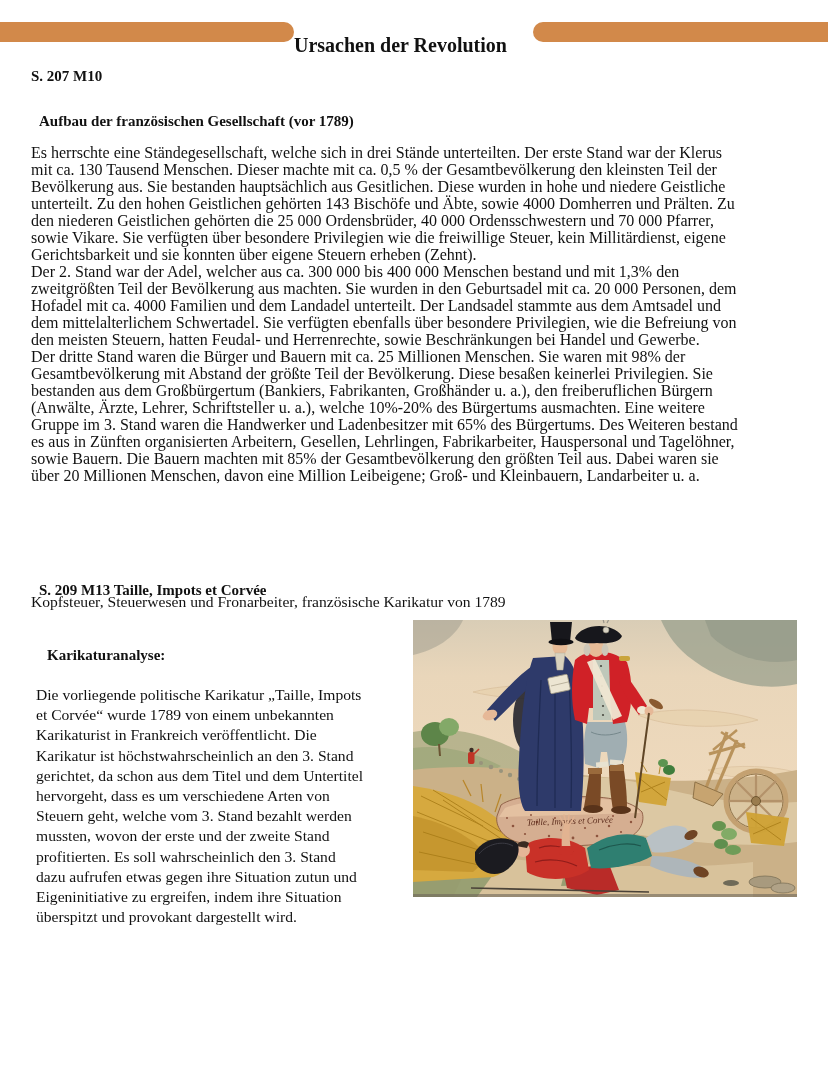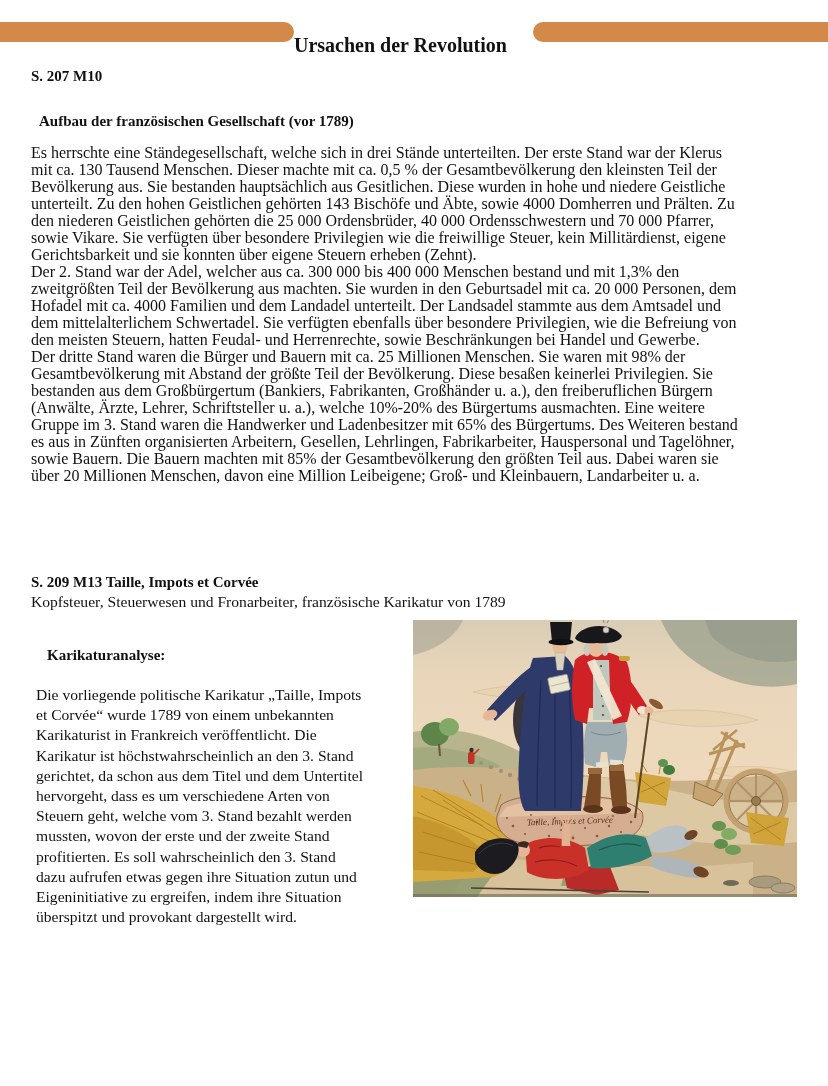--- a/index.html
+++ b/index.html
@@ -56,21 +56,21 @@
 den meisten Steuern, hatten Feudal- und Herrenrechte, sowie Beschränkungen bei Handel und Gewerbe.
 Der dritte Stand waren die Bürger und Bauern mit ca. 25 Millionen Menschen. Sie waren mit 98% der
 Gesamtbevölkerung mit Abstand der größte Teil der Bevölkerung. Diese besaßen keinerlei Privilegien. Sie
 bestanden aus dem Großbürgertum (Bankiers, Fabrikanten, Großhänder u. a.), den freiberuflichen Bürgern
 (Anwälte, Ärzte, Lehrer, Schriftsteller u. a.), welche 10%-20% des Bürgertums ausmachten. Eine weitere
 Gruppe im 3. Stand waren die Handwerker und Ladenbesitzer mit 65% des Bürgertums. Des Weiteren bestand
 es aus in Zünften organisierten Arbeitern, Gesellen, Lehrlingen, Fabrikarbeiter, Hauspersonal und Tagelöhner,
 sowie Bauern. Die Bauern machten mit 85% der Gesamtbevölkerung den größten Teil aus. Dabei waren sie
 über 20 Millionen Menschen, davon eine Million Leibeigene; Groß- und Kleinbauern, Landarbeiter u. a.</p>
 
-<h2 class="abs h-bold" style="left:31px;top:572px;margin:0;">S. 209 M13 Taille, Impots et Corvée</h2>
+<h2 class="abs h-bold" style="left:31px;top:572px;margin:8px;">S. 209 M13 Taille, Impots et Corvée</h2>
 
 <div class="abs plain" style="left:31px;top:592px;">Kopfsteuer, Steuerwesen und Fronarbeiter, französische Karikatur von 1789</div>
 
 <h2 class="abs h-bold" style="left:31px;top:629px;margin:16px;">Karikaturanalyse:</h2>
 
 <p class="abs analysistext" style="left:31px;top:680px;width:400px;margin:5px;">Die vorliegende politische Karikatur „Taille, Impots
 et Corvée“ wurde 1789 von einem unbekannten
 Karikaturist in Frankreich veröffentlicht. Die
 Karikatur ist höchstwahrscheinlich an den 3. Stand
 gerichtet, da schon aus dem Titel und dem Untertitel

